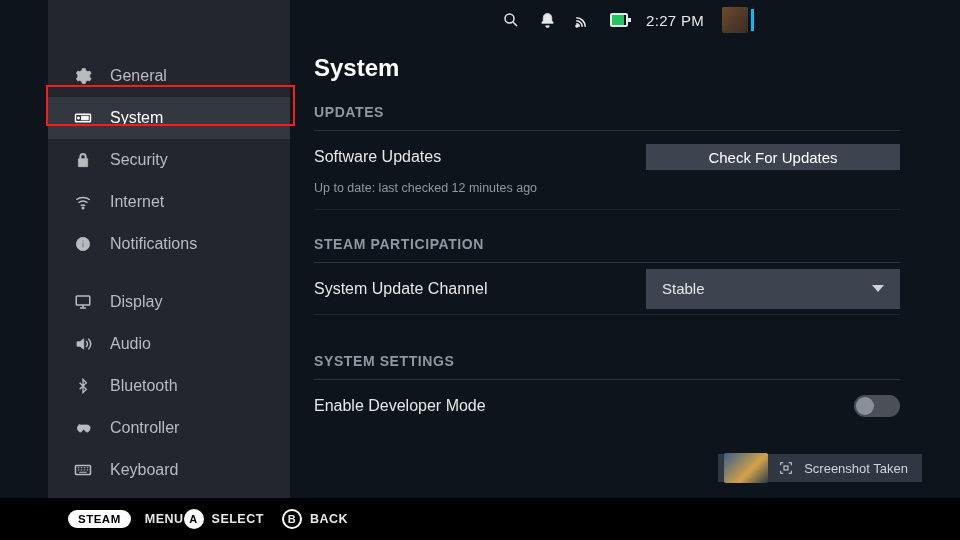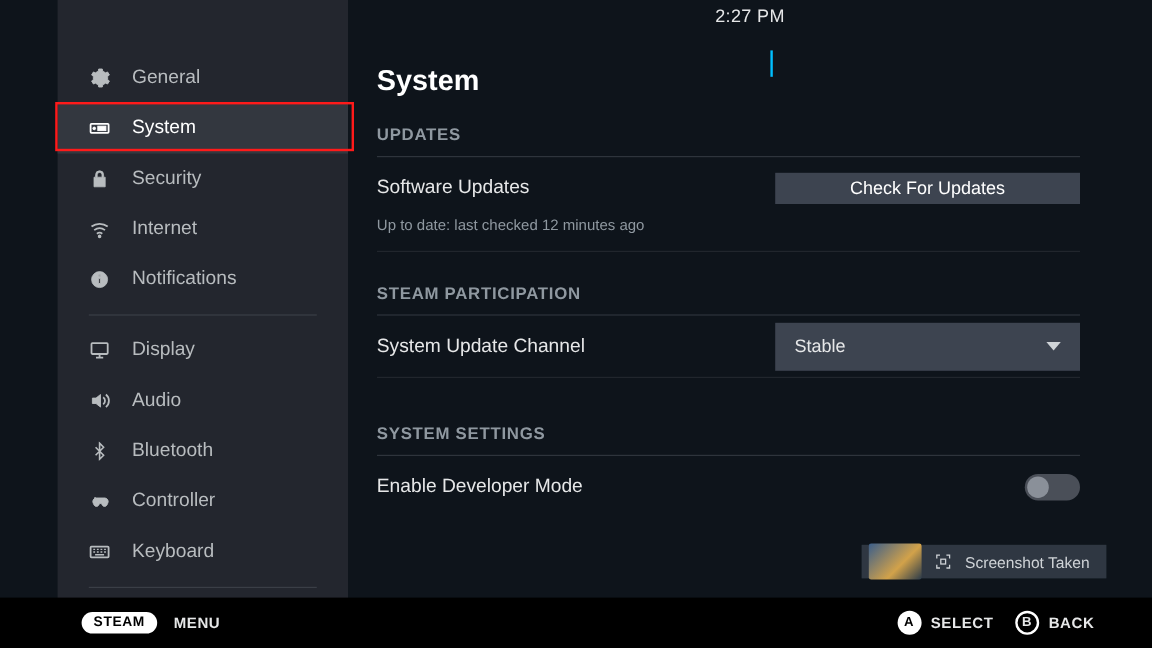--- a/index.html
+++ b/index.html
@@ -2,36 +2,36 @@
 <html><head>
 <meta charset="utf-8">
 <style>
   * { box-sizing: border-box; margin: 0; padding: 0; font-family: -apple-system, "Segoe UI", Arial, sans-serif; }
   html, body { width: 960px; height: 540px; overflow: hidden; background: #0e141b; color: #e6e7e8; }
   .root { width: 960px; height: 540px; position: relative; background: #0e141b; }
 
   
   .status-bar {
     position: absolute; top: 0; left: 290px; right: 0; height: 40px;
-    display: flex; align-items: center; justify-content: flex-end;
-    gap: 18px; padding: 0 22px; color: #e6e7e8; flex-direction: column;
+    display: flex; align-items: center; justify-content: center;
+    gap: 18px; padding: 0 22px; color: #e6e7e8;
   }
   .status-bar .icon { width: 18px; height: 18px; display: flex; align-items: center; justify-content: center; fill: #e6e7e8; stroke: #e6e7e8; }
   .clock { font-size: 15px; font-weight: 500; letter-spacing: .3px; }
   .avatar { width: 26px; height: 26px; border-radius: 2px; background: linear-gradient(135deg,#6b4b30,#3b2c20); position: relative; }
   .avatar::after { content:""; position:absolute; right:-6px; top:2px; width:2.5px; height:22px; background:#00bfff; }
 
   .battery { width: 26px; height: 14px; border: 2px solid #e6e7e8; border-radius: 2px; position: relative; display:flex; align-items:center; }
   .battery::after { content:""; position:absolute; right:-5px; top:3px; width:3px; height:4px; background:#e6e7e8; }
   .battery .fill { background:#22c55e; height:100%; width:85%; }
 
   
   .sidebar {
     position: absolute; top: 0; left: 48px; width: 242px; height: 500px;
-    background: #23262e; display: flex; flex-direction: column; padding-top: 44px;
+    background: #23262e; display: flex; flex-direction: column; padding-top: 55px;
   }
   .side-items { display:flex; flex-direction:column; }
   .side-item {
     display:flex; align-items:center; gap:18px; height:42px; padding: 0 14px 0 26px;
     color:#b8bcbf; font-size:16px; cursor:pointer;
   }
   .side-item .side-icon { width:18px; height:18px; display:flex; align-items:center; justify-content:center; fill:#b8bcbf; stroke:#b8bcbf; }
   .side-item.active { background:#33373f; color:#fff; }
   .side-item.active .side-icon { fill:#fff; stroke:#fff; }
   .side-hr { height:1px; background:#3a3e46; margin:8px 26px; }
@@ -66,21 +66,21 @@
   
   .toast {
     position:absolute; right:38px; bottom:58px; height:28px;
     background:#2f3742; display:flex; align-items:center; gap:10px; padding:0 14px 0 6px; color:#cfd3d7; font-size:13px;
   }
   .toast .thumb { width:44px; height:30px; background:linear-gradient(135deg,#3b5e8a,#d2a24a 60%,#2a3a4a); border-radius:2px; }
 
   
   .footer {
     position:absolute; left:0; right:0; bottom:0; height:42px; background:#000;
-    display:flex; align-items:center; justify-content:space-between; padding:0 48px 0 68px;
+    display:flex; align-items:center; padding:0 48px 0 68px;
     color:#e6e7e8; font-size:12.5px; font-weight:600; letter-spacing:.5px;
   }
   .footer-left { display:flex; align-items:center; gap:14px; }
   .pill { background:#fff; color:#000; padding:3px 10px; border-radius:11px; font-size:11.5px; font-weight:700; letter-spacing:.5px; }
   .footer-right { display:flex; align-items:center; gap:18px; }
   .hint { display:flex; align-items:center; gap:8px; }
   .circ-btn { width:20px; height:20px; border-radius:50%; border:2px solid #fff; display:flex; align-items:center; justify-content:center; font-size:11px; font-weight:700; }
   .circ-btn.filled { background:#fff; color:#000; border:none; }
 </style>
 </head>

